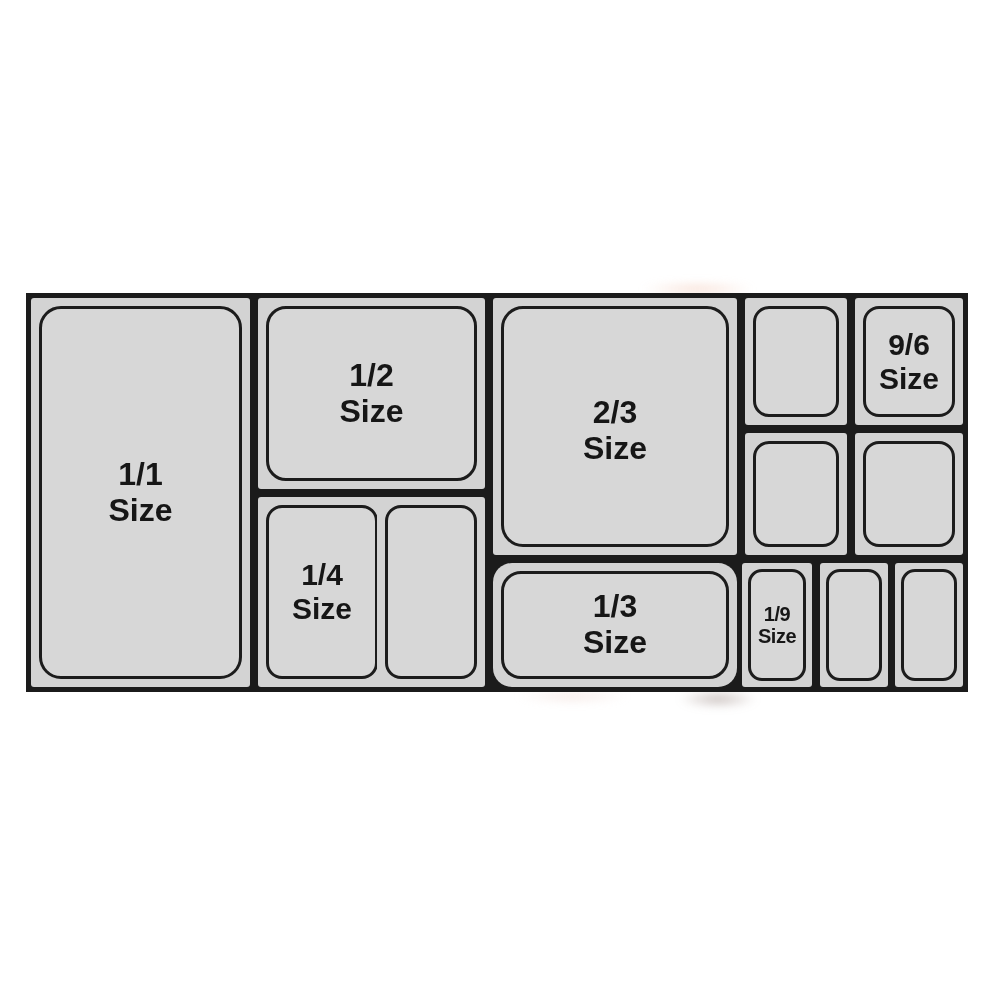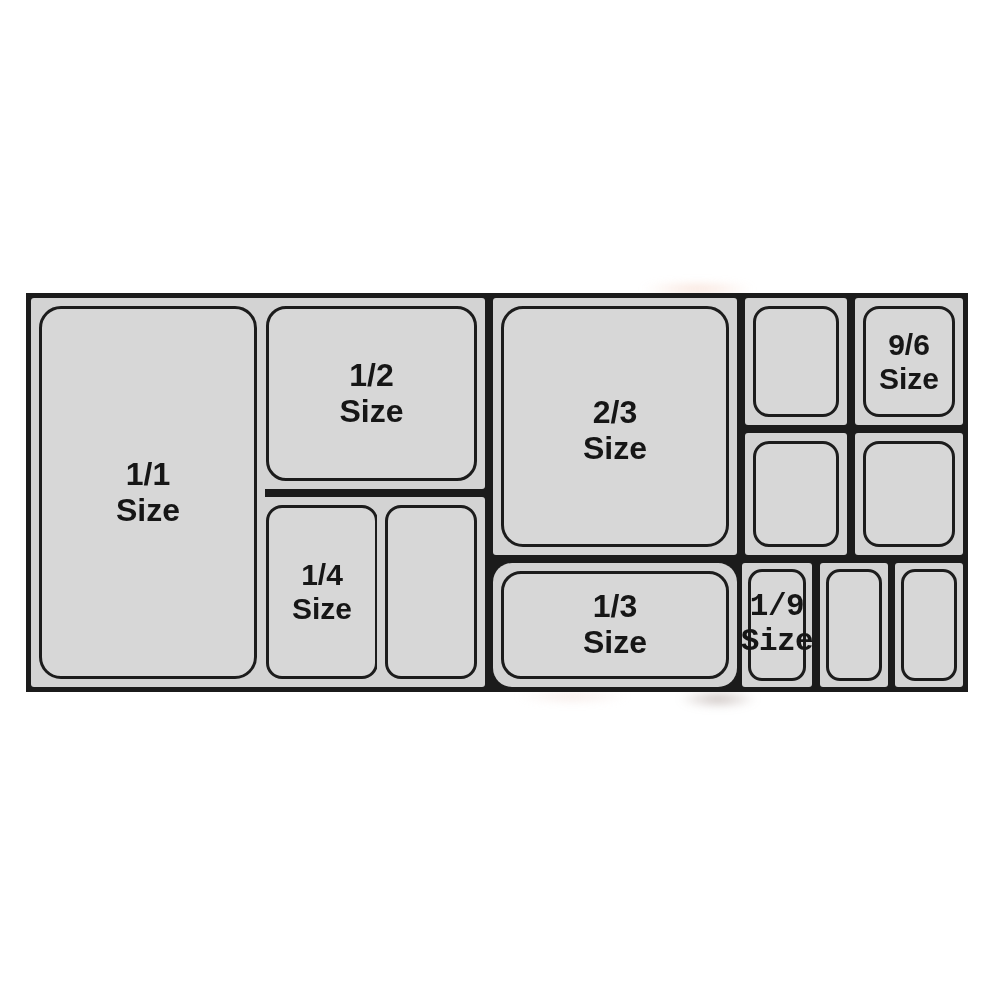--- a/index.html
+++ b/index.html
@@ -62,32 +62,32 @@
     flex-direction: column;
     align-items: center;
     justify-content: center;
     font-weight: bold;
     color: #161616;
     line-height: 1.12;
     text-align: center;
   }
   .fs32 { font-size: 32px; }
   .fs30 { font-size: 30px; }
-  .fs28 { font-size: 31px; letter-spacing: -0.5px; font-family: Liberation Mono, monospace; }
+  .fs28 { font-size: 20px; letter-spacing: -0.5px; }
 </style>
 </head>
 <body>
 
 <div class="smudge smudge-top"></div>
 <div class="smudge smudge-bottom-left"></div>
 <div class="smudge smudge-bottom-right"></div>
 
 <div class="board">
 
-  <div class="tile" style="left:5px; top:5px; width:219px; height:389px;padding-left:15px;">
+  <div class="tile" style="left:5px; top:5px; width:219px; height:389px;">
     <div class="pan" style="border-radius:22px;"></div>
     <div class="label fs32">
       <span>1/1</span>
       <span>Size</span>
     </div>
   </div>
 
   <div class="tile" style="left:232px; top:5px; width:227px; height:191px;">
     <div class="pan"></div>
     <div class="label fs32">

